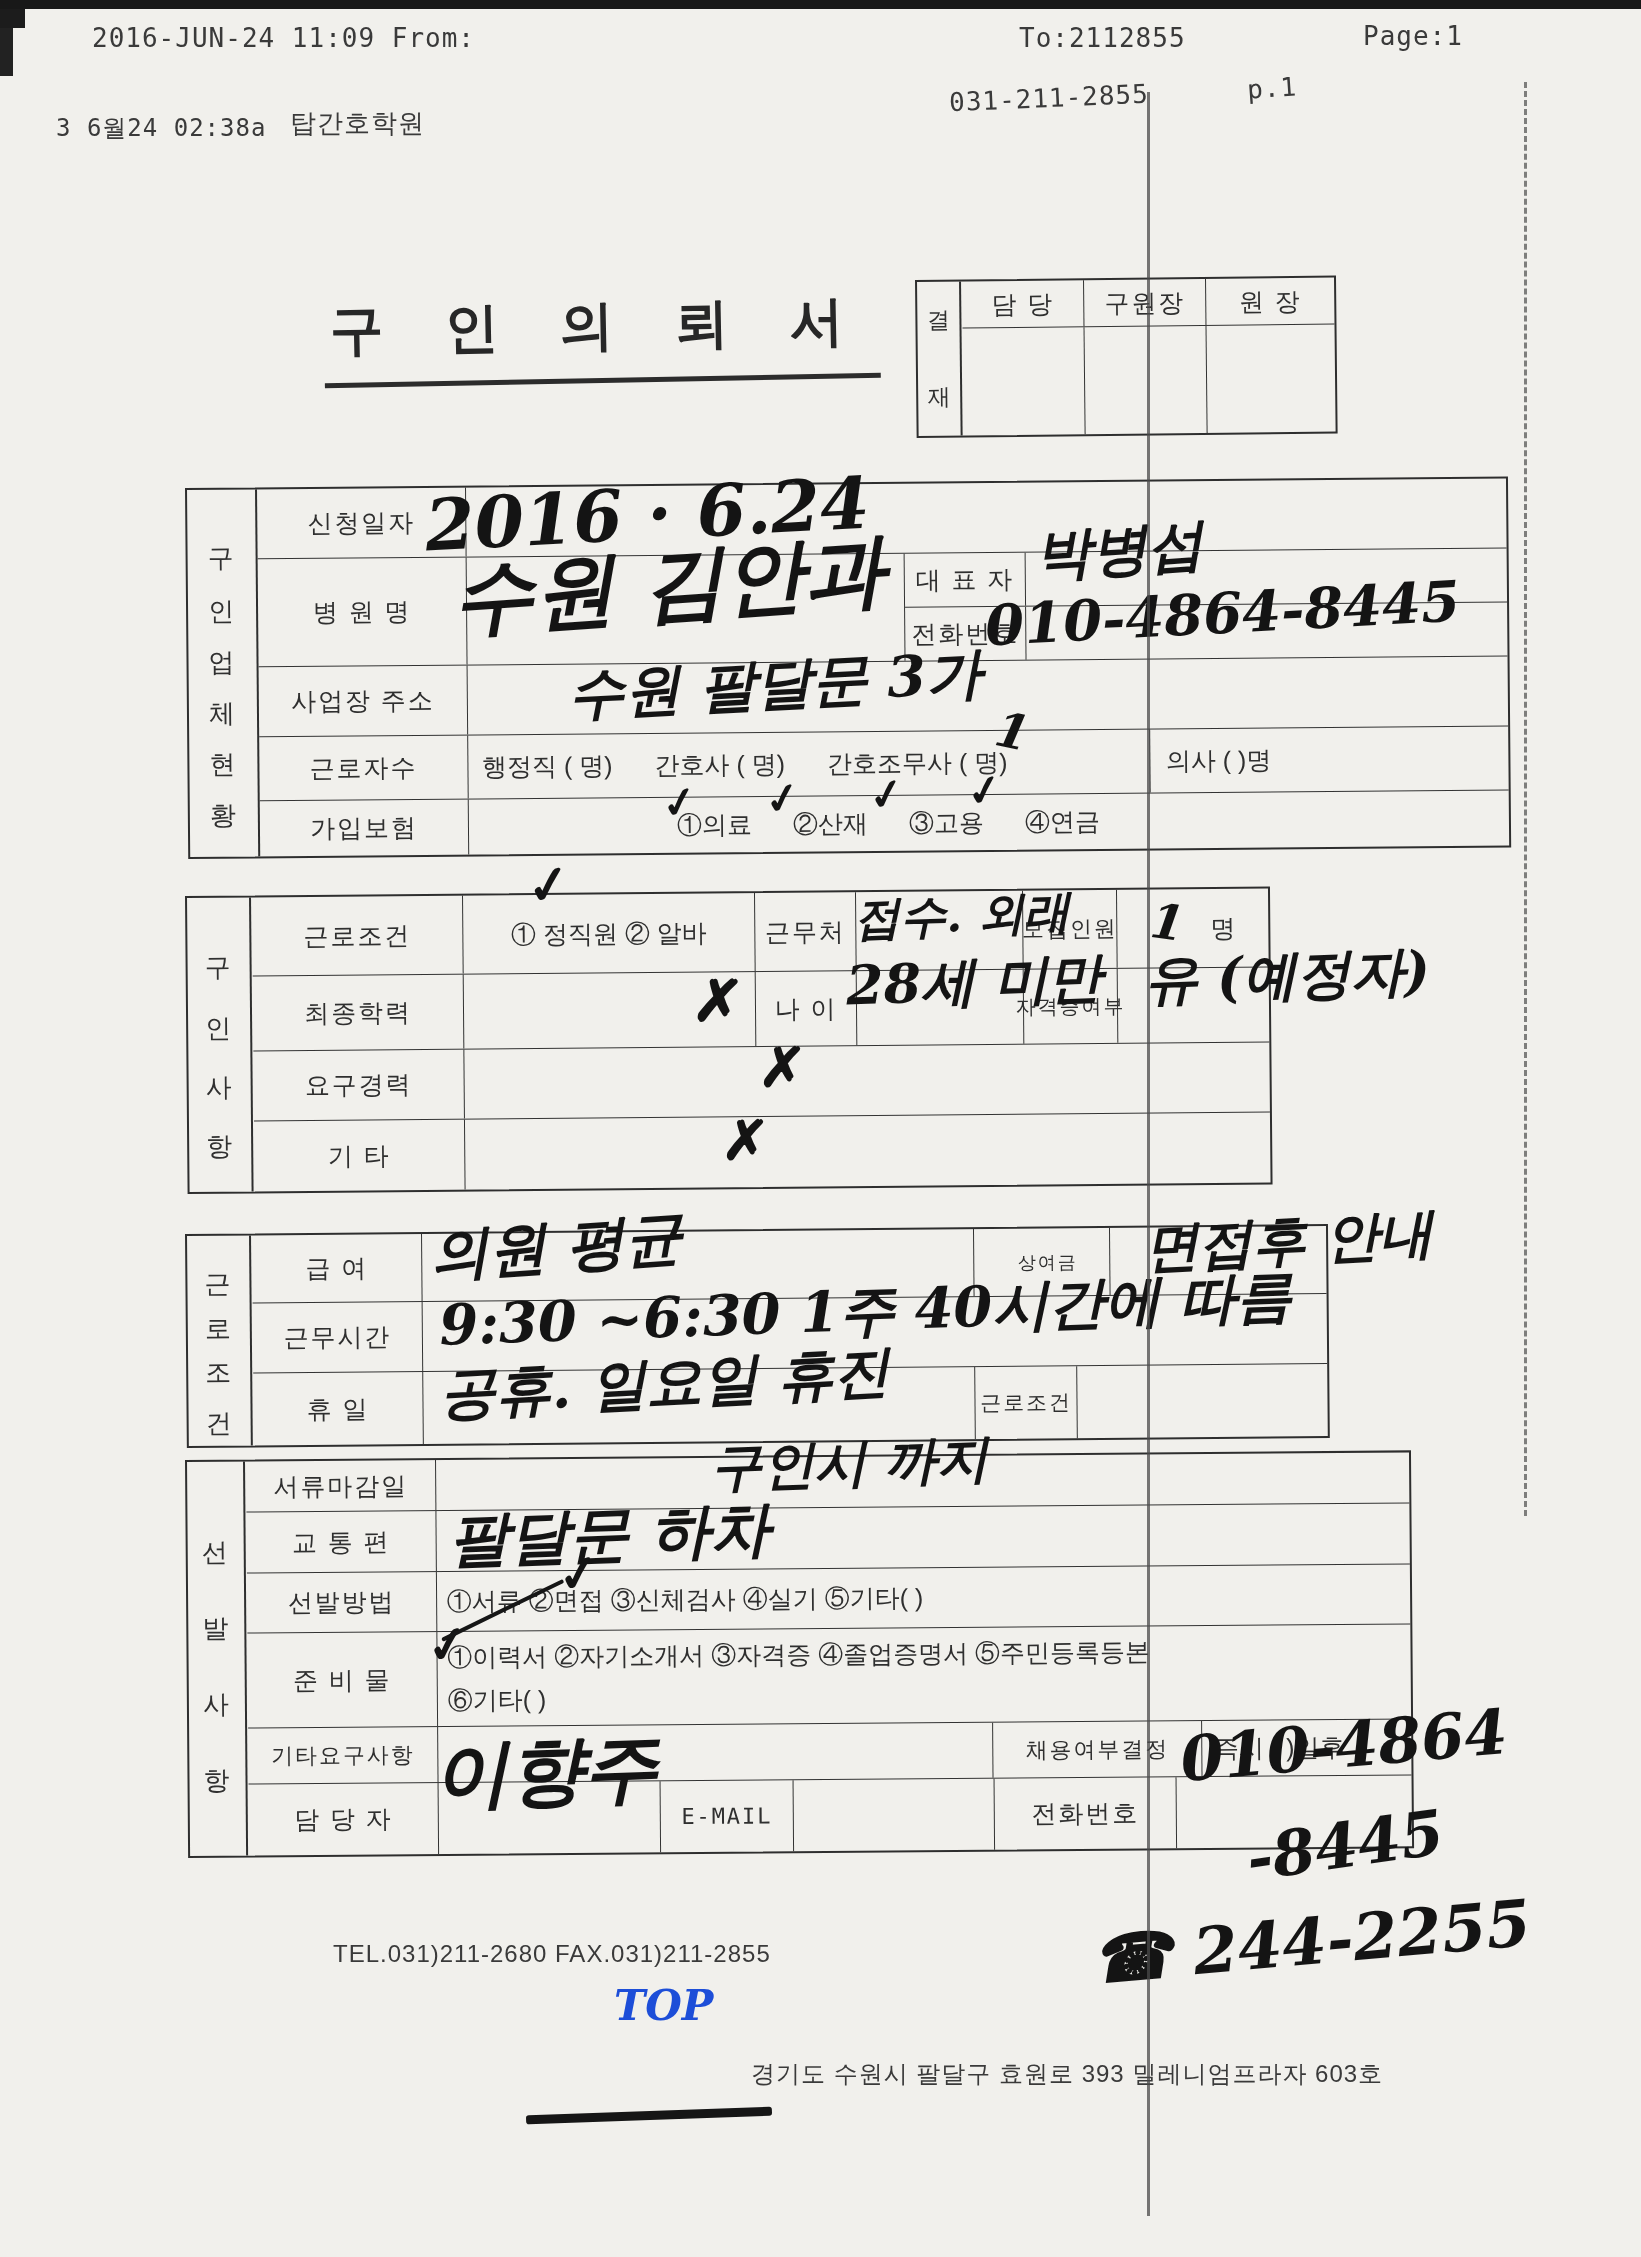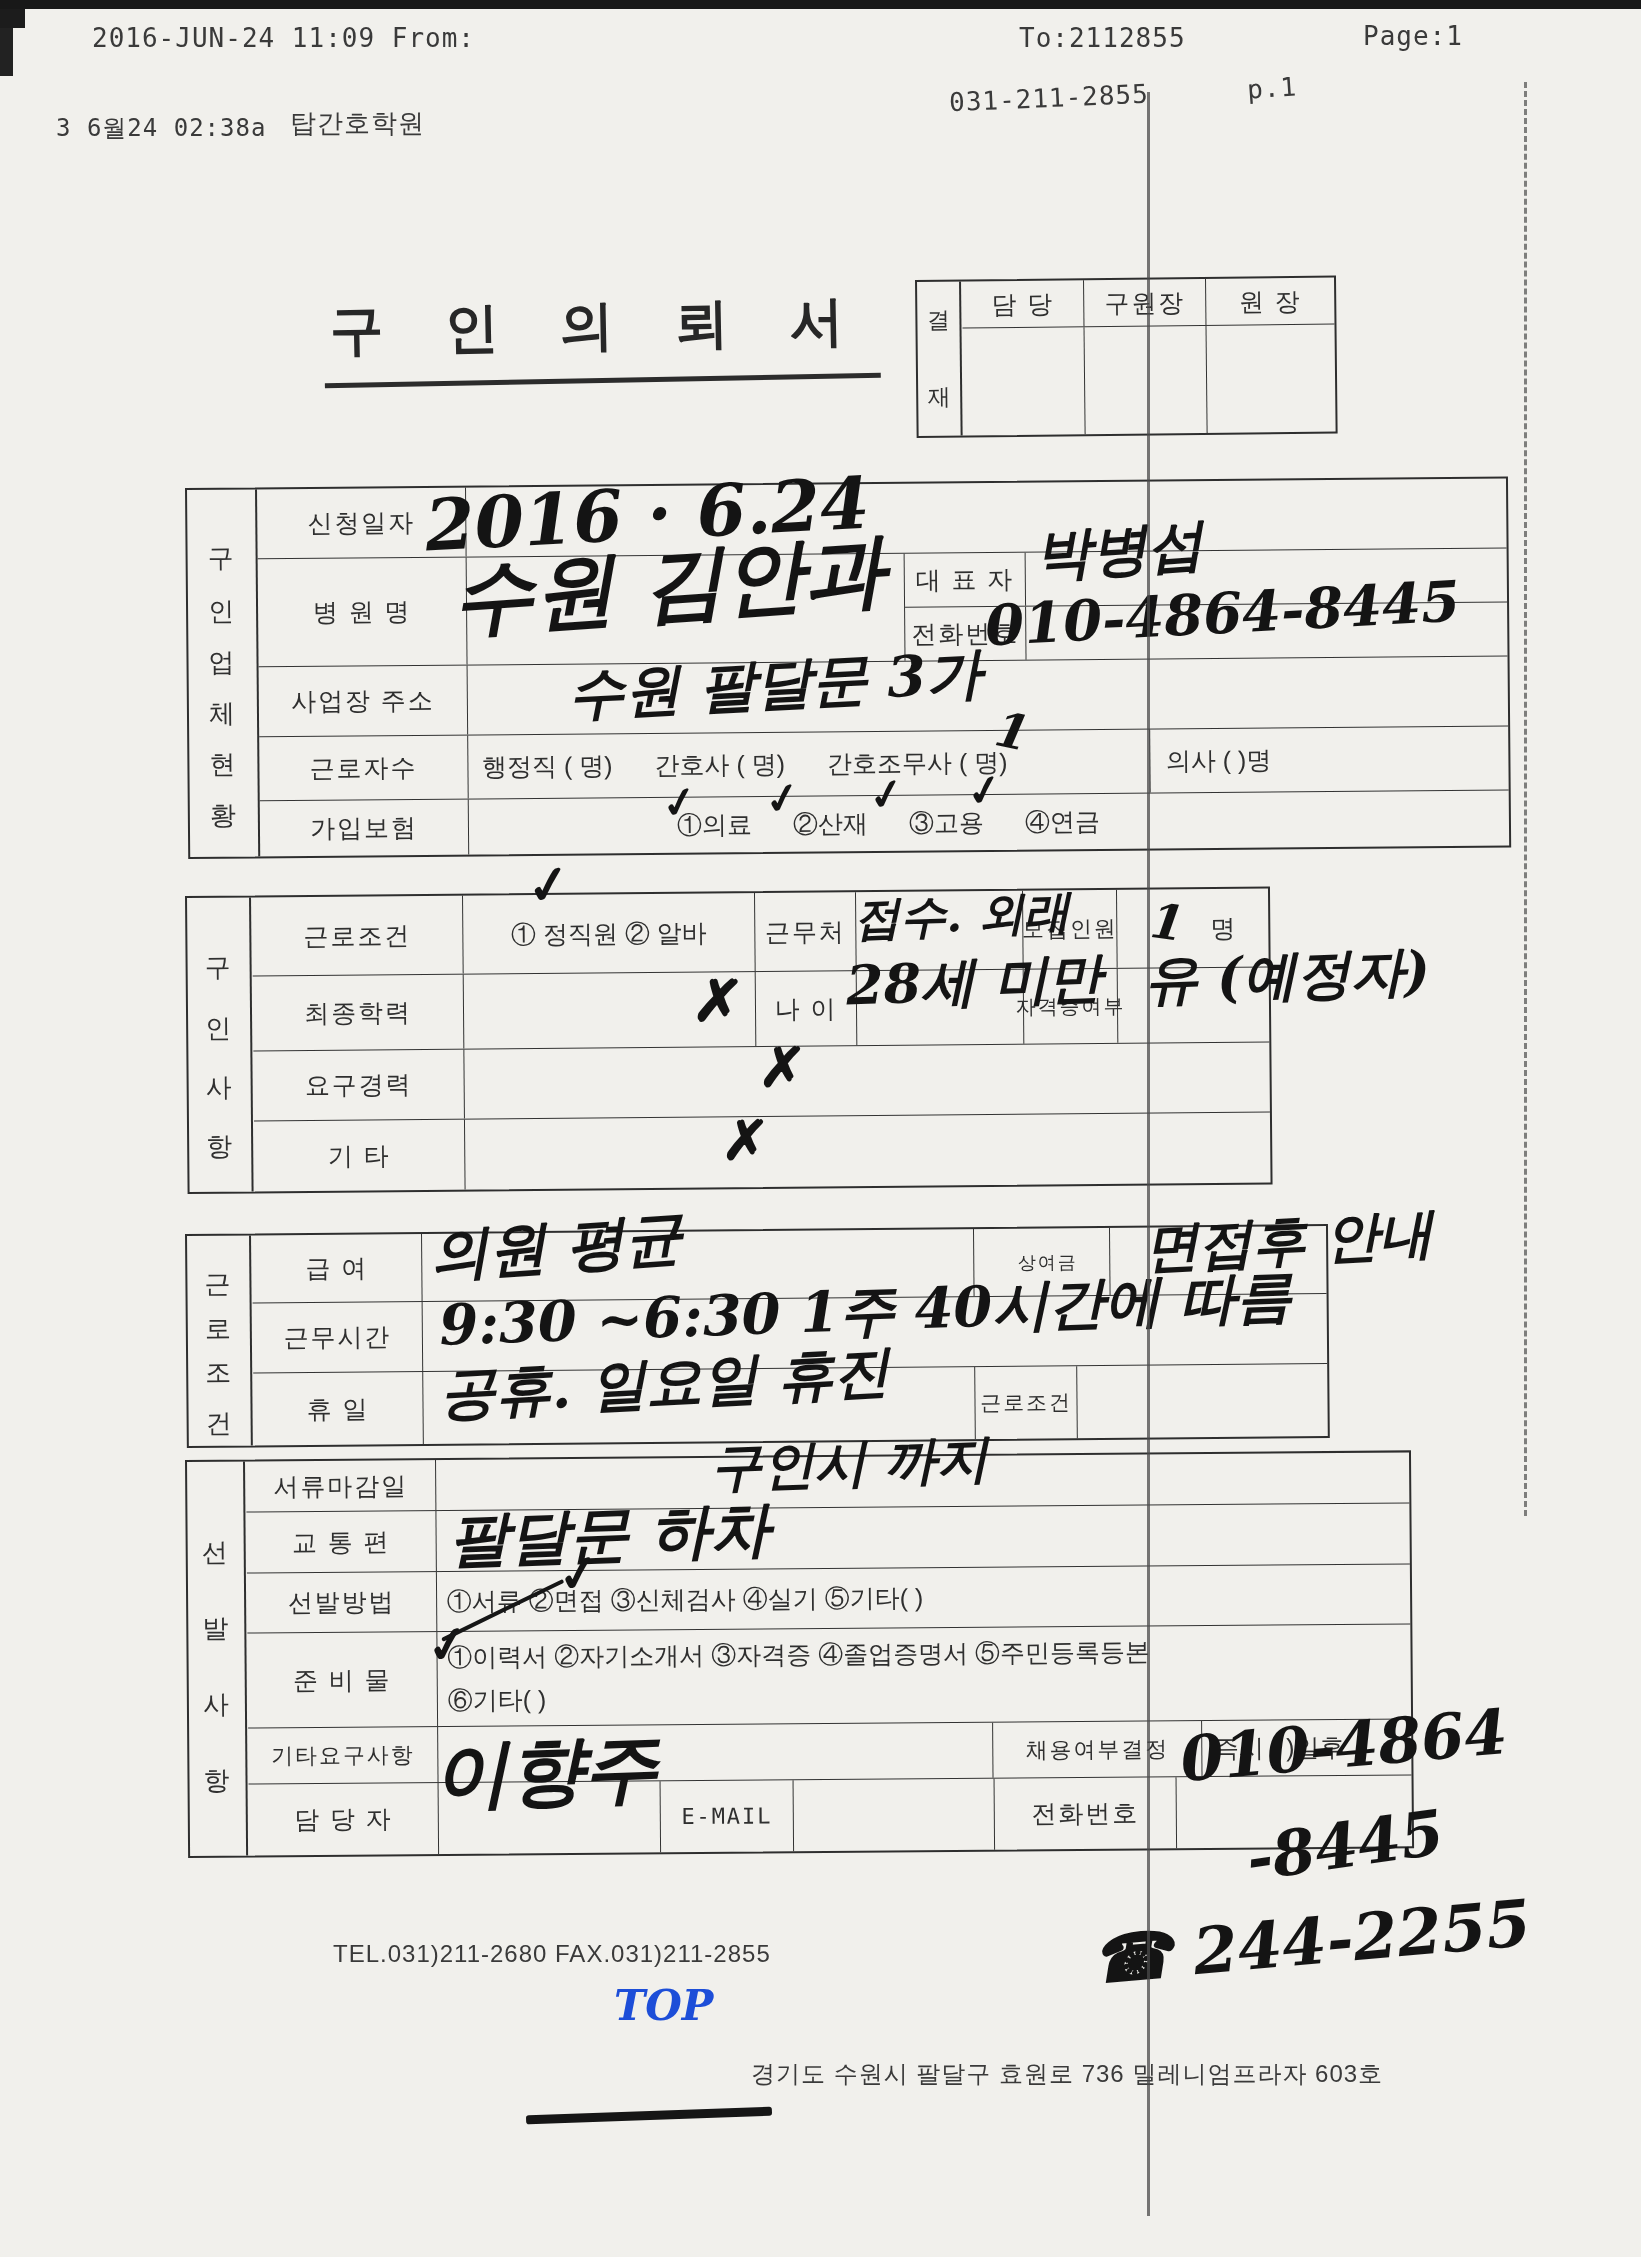--- a/index.html
+++ b/index.html
@@ -256,17 +256,17 @@
 
   <div class="hw" style="left:433px;top:1734px;font-size:75px;transform:rotate(-2deg);">이향주</div>
   <div class="hw" style="left:1180px;top:1715px;font-size:62px;transform:rotate(-5deg);">010-4864</div>
   <div class="hw" style="left:1246px;top:1815px;font-size:62px;transform:rotate(-8deg);">-8445</div>
   <div class="hw" style="left:1091px;top:1910px;font-size:64px;transform:rotate(-5deg);">☎ 244-2255</div>
 
   <div class="logo" style="left:614px;top:1981px;">
     <span class="mk">TOP</span>
   </div>
   <div class="abs small" style="left:333px;top:1940px;">TEL.031)211-2680   FAX.031)211-2855</div>
-  <div class="abs small" style="left:751px;top:2058px;">경기도 수원시 팔달구 효원로 736 밀레니엄프라자 603호</div>
+  <div class="abs small" style="left:751px;top:2058px;">경기도 수원시 팔달구 효원로 393 밀레니엄프라자 603호</div>
   <div class="stroke" style="left:526px;top:2111px;width:246px;height:8.7px;transform:rotate(-2deg);"></div>
 
 </div>
 
 
 </body></html>

